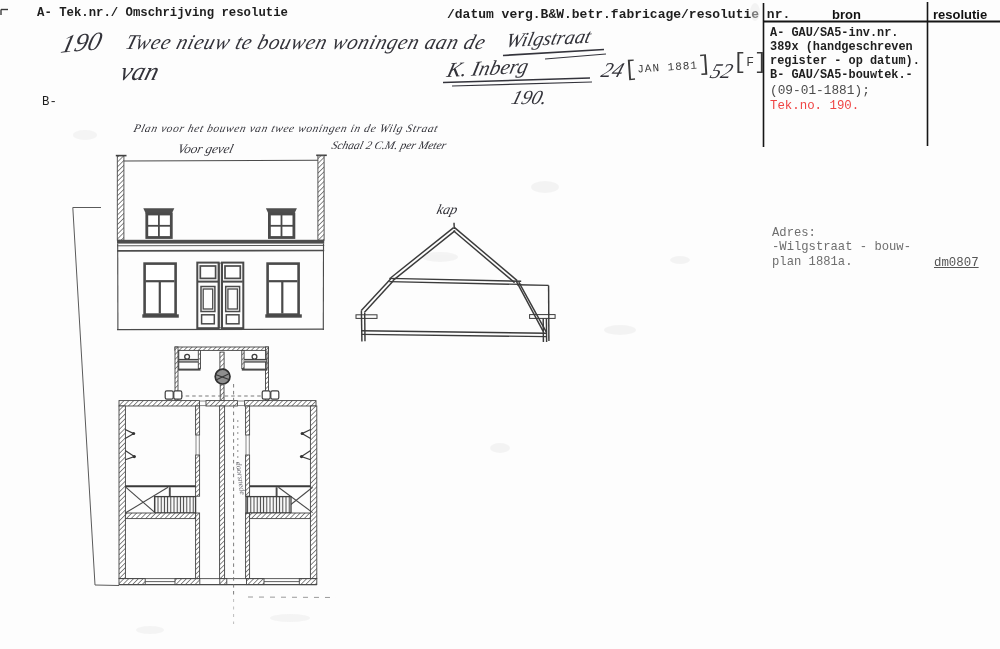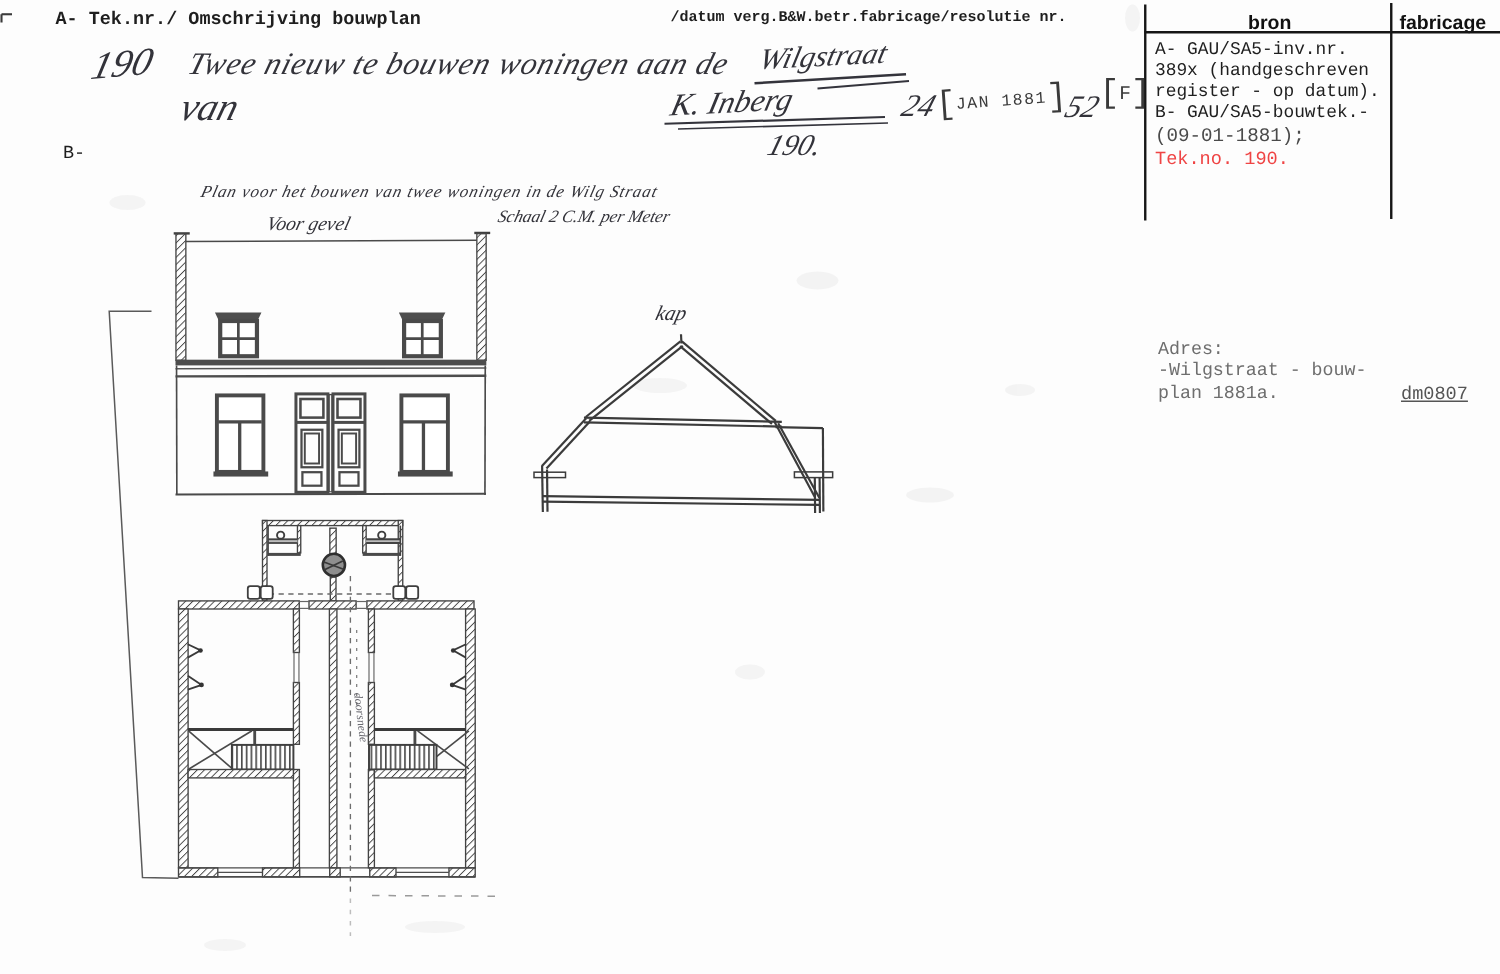--- a/index.html
+++ b/index.html
@@ -6,29 +6,29 @@
 body{width:1000px;height:649px;background:#fdfdfd;position:relative;overflow:hidden;
      font-family:"Liberation Mono",monospace;}
 .t{position:absolute;white-space:pre;color:#1e1e1e;}
 .hw{position:absolute;white-space:pre;font-family:"Liberation Serif",serif;
     font-style:italic;color:#33333a;}
 #dwg{position:absolute;left:0;top:0;}
 </style>
 </head>
 <body>
 
-<div class="t" style="left:37px;top:6px;font-size:12.3px;font-weight:bold;">A- Tek.nr./ Omschrijving bouwplan</div>
-
-<div class="t" style="left:447px;top:7px;font-size:10px;font-weight:bold;">/datum verg.B&amp;W.betr.fabricage/resolutie nr.</div>
+<div class="t" style="left:37px;top:6px;font-size:12.3px;font-weight:bold;">A- Tek.nr./ Omschrijving resolutie</div>
+
+<div class="t" style="left:447px;top:7px;font-size:13px;font-weight:bold;">/datum verg.B&amp;W.betr.fabricage/resolutie nr.</div>
 
 <div class="t" style="left:832px;top:7px;font-family:'Liberation Sans',sans-serif;font-weight:bold;font-size:13px;color:#111;">bron</div>
 
-<div class="t" style="left:933px;top:7px;font-family:'Liberation Sans',sans-serif;font-weight:bold;font-size:13px;color:#111;">fabricage</div>
-
-<div class="t" style="left:770px;top:26px;font-size:11.9px;line-height:14px;font-weight:normal;">A- GAU/SA5-inv.nr.
+<div class="t" style="left:933px;top:7px;font-family:'Liberation Sans',sans-serif;font-weight:bold;font-size:13px;color:#111;">resolutie</div>
+
+<div class="t" style="left:770px;top:26px;font-size:11.9px;line-height:14px;font-weight:bold;">A- GAU/SA5-inv.nr.
 389x (handgeschreven
 register - op datum).
 B- GAU/SA5-bouwtek.-</div>
 
 <div class="t" style="left:770px;top:83px;font-size:12.8px;color:#4a4a4a;">(09-01-1881);</div>
 
 <div class="t" style="left:770px;top:99px;font-size:12.4px;color:#ef4444;">Tek.no. 190.</div>
 
 <div class="t" style="left:772px;top:226px;font-size:12.2px;color:#6e6e6e;line-height:14.4px;"><span style="">Adres:</span>
 -Wilgstraat - bouw-

